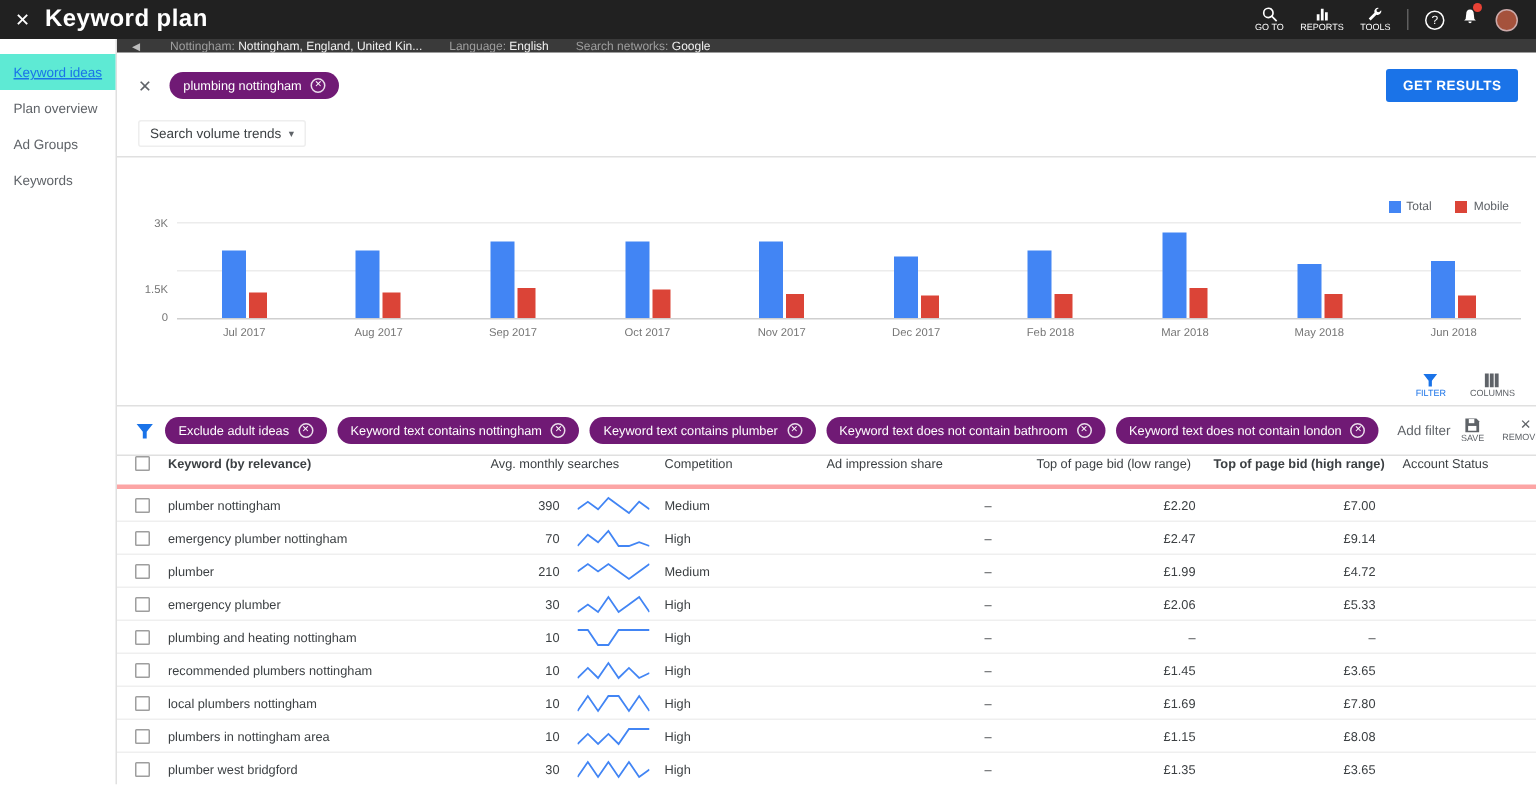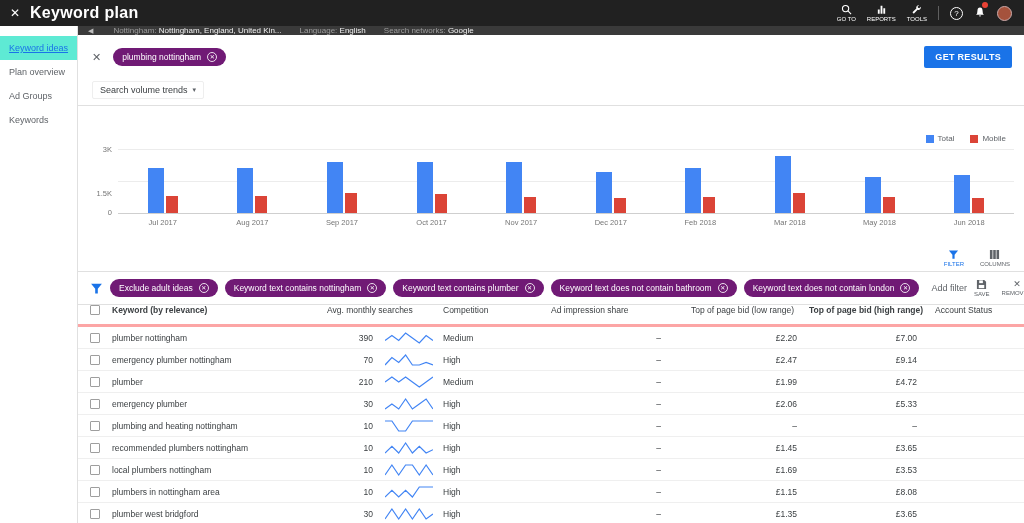--- a/index.html
+++ b/index.html
@@ -459,21 +459,21 @@
             <div class="c-kw">local plumbers nottingham</div>
             <div class="c-avg">10</div>
             <div class="c-spark">
               <svg width="48" height="14" viewBox="0 0 48 14">
                 <polyline points="0.0,12.0 6.9,2.0 13.7,12.0 20.6,2.0 27.4,2.0 34.3,12.0 41.1,2.0 48.0,12.0" fill="none" stroke="#4285f4" stroke-width="1.2"></polyline>
               </svg>
             </div>
             <div class="c-comp">High</div>
             <div class="c-ad">–</div>
             <div class="c-low">£1.69</div>
-            <div class="c-high">£3.53</div>
+            <div class="c-high">£7.80</div>
             <div class="c-status"></div>
           </div>
           <div class="trow">
             <div class="c-cb">
               <span class="cb"></span>
             </div>
             <div class="c-kw">plumbers in nottingham area</div>
             <div class="c-avg">10</div>
             <div class="c-spark">
               <svg width="48" height="14" viewBox="0 0 48 14">

